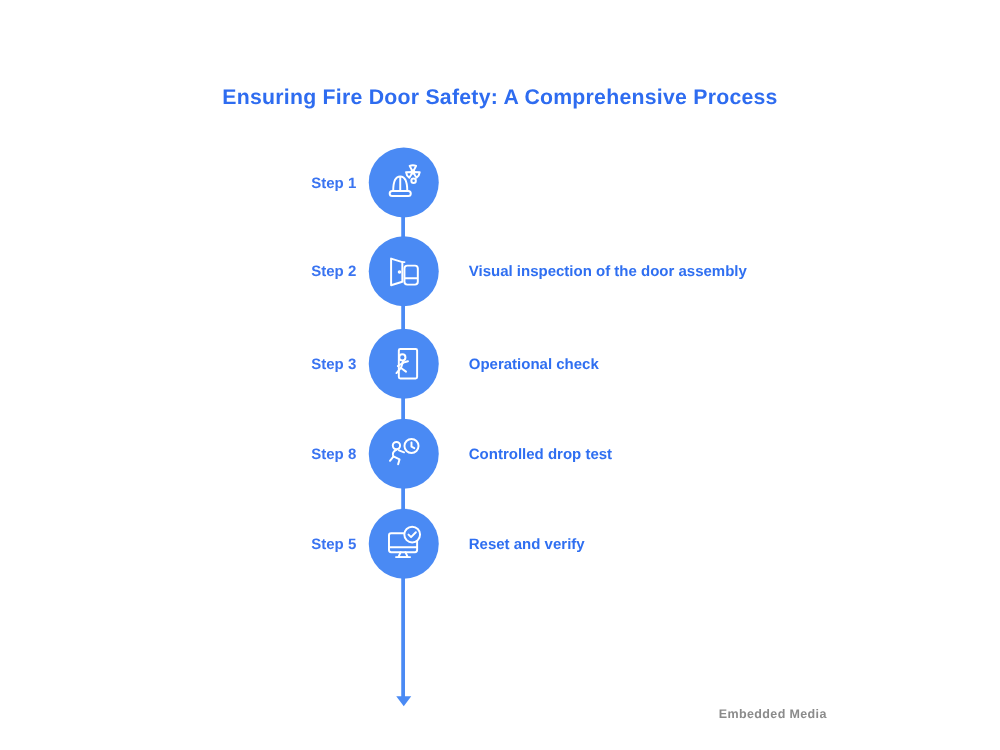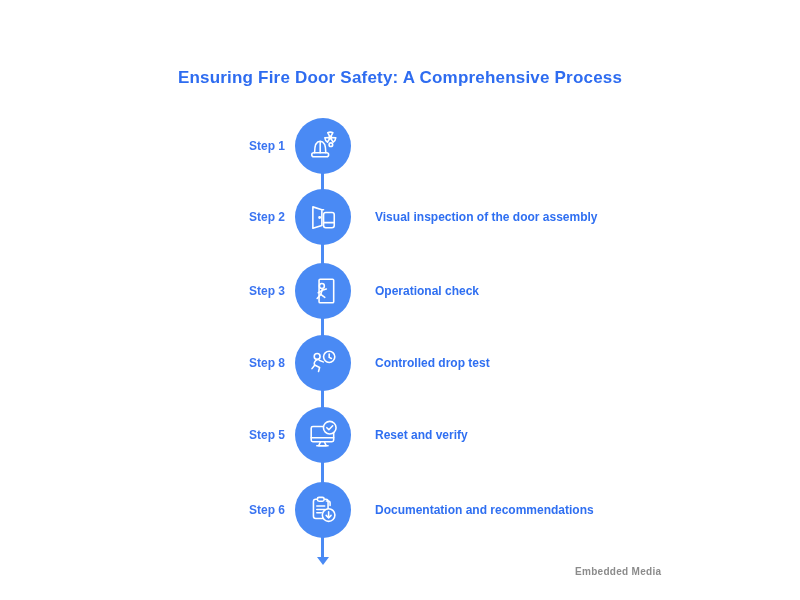--- a/index.html
+++ b/index.html
@@ -116,39 +116,16 @@
         </g>
         <g>
           <circle cx="22" cy="9.5" r="5.6" class="ic-fill"></circle>
           <path d="M19.4 9.5 L21.2 11.3 L24.6 7.8" class="ic"></path>
         </g>
       </svg>
     </div>
     <div class="desc">Reset and verify</div>
   </div>
 
-  <div class="row" style="top:482px">
-    <div class="step-label">Step 6</div>
-    <div class="circle">
-      <svg width="36" height="36" viewBox="0 0 32 32">
-        <g class="ic">
-          <path d="M19 8 H20.5 A1.8 1.8 0 0 1 22.3 9.8 V12"></path>
-          <rect x="7.5" y="6.5" width="13" height="17" rx="2"></rect>
-          <rect x="11" y="4.8" width="6" height="3.4" rx="1.5" class="ic-fill"></rect>
-          <path d="M10.5 12.5 H17.5"></path>
-          <path d="M10.5 15.5 H17.5"></path>
-          <path d="M10.5 18.5 H14.5"></path>
-        </g>
-        <g>
-          <circle cx="21" cy="20.5" r="5.6" class="ic-fill"></circle>
-          <g class="ic">
-            <path d="M21 17.5 V22.5"></path>
-            <path d="M18.8 20.8 L21 23 L23.2 20.8"></path>
-          </g>
-        </g>
-      </svg>
-    </div>
-    <div class="desc">Documentation and recommendations</div>
-  </div>
 
   <div class="watermark">Embedded Media</div>
 
 </div>
 
 </body></html>

